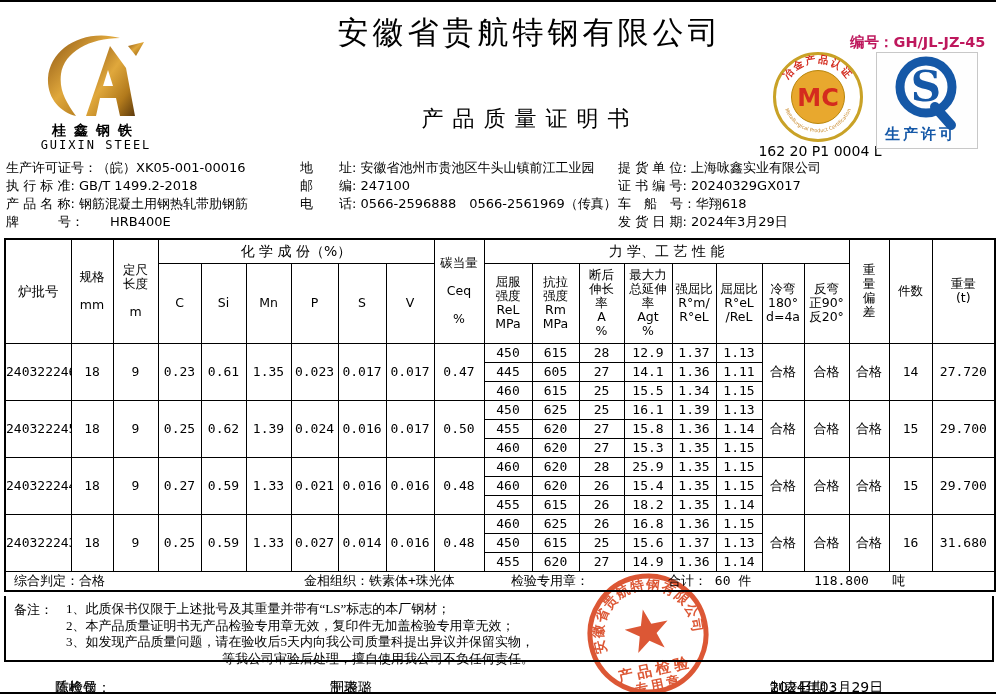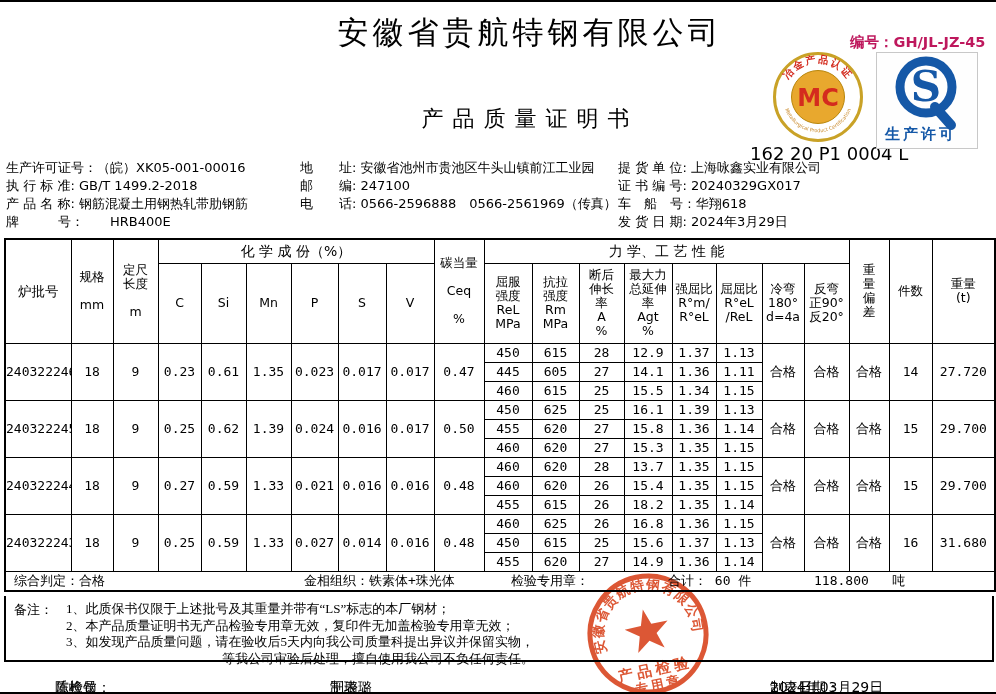--- a/index.html
+++ b/index.html
@@ -9,21 +9,21 @@
   
   .logo{position:absolute;left:36px;top:30px;width:120px;text-align:center;}
   .logo-cn{font-size:14px;font-weight:bold;letter-spacing:8px;line-height:16px;white-space:nowrap;}
   .logo-en{font-size:12px;letter-spacing:2px;line-height:15px;font-family:"DejaVu Sans Mono",monospace;white-space:nowrap;}
   .company-title{position:absolute;left:280px;top:10px;width:500px;text-align:center;
         font-family:"DejaVu Serif","Liberation Serif",serif;font-size:31px;letter-spacing:4px;white-space:nowrap;}
   .doc-title{position:absolute;left:280px;top:92px;width:500px;text-align:center;
         font-family:"DejaVu Serif","Liberation Serif",serif;font-size:22px;letter-spacing:9px;white-space:nowrap;margin-top:10px;}
   .doc-no{position:absolute;left:850px;top:24px;font-size:14.5px;font-weight:bold;color:#be185d;white-space:nowrap;margin-top:7px;}
   .mc-badge{position:absolute;left:772px;top:50px;width:92px;height:92px;}
-  .mc-code{position:absolute;left:750px;top:141px;width:140px;text-align:center;font-size:18px;white-space:nowrap;}
+  .mc-code{position:absolute;left:750px;top:141px;width:140px;text-align:center;font-size:14px;white-space:nowrap;}
   .qs-badge{position:absolute;left:876px;top:50px;width:100px;height:95px;background:#fefefe;border:1px solid #c8c8c8;}
   
   .info-col{position:absolute;top:157px;font-size:13px;line-height:18px;white-space:nowrap;}
   .info-col div{height:18px;}
   .ic-left{left:6px;} .ic-mid{left:300px;} .ic-right{left:618px;}
   
   table.cert{position:absolute;left:4px;top:236px;width:990px;border-collapse:collapse;table-layout:fixed;
         text-align:center;border:2px solid #000;}
   table.cert th,table.cert td{border:1px solid #000;padding:0;overflow:hidden;vertical-align:middle;}
   table.cert th{font-weight:normal;font-size:12.5px;line-height:14px;white-space:pre-line;}
@@ -43,20 +43,37 @@
   .footer span{position:absolute;top:7px;white-space:nowrap;}
   .f-inspector{left:55px;} .f-tab{left:330px;} .f-date{left:770px;}
   
   .stamp{position:absolute;left:584px;top:570px;width:128px;height:128px;opacity:.9;mix-blend-mode:multiply;z-index:5;}
 </style>
 </head>
 <body>
 
 <div class="page">
 
+  <div class="logo">
+    <svg width="112" height="86" viewBox="0 0 112 86">
+      <defs>
+        <linearGradient id="gold" x1="0" y1="0" x2="1" y2="1">
+          <stop offset="0" stop-color="#8a5312"></stop>
+            <stop offset="0.45" stop-color="#e0a83c"></stop>
+          <stop offset="0.75" stop-color="#b27a1c"></stop>
+            <stop offset="1" stop-color="#5d3a0c"></stop>
+        </linearGradient>
+      </defs>
+      <path d="M80,6 C44,-4 10,16 8,46 C7,66 20,80 36,84 C26,70 19,58 21,42 C24,20 50,6 80,6 Z" fill="url(#gold)"></path>
+      <path d="M46,84 L70,14 L86,36 L95,84 L80,84 L76,66 L60,66 L56,84 Z M63,54 L73,54 L68,38 Z" fill="url(#gold)"></path>
+      <path d="M88,14 L104,10 L96,24 Z" fill="url(#gold)"></path>
+    </svg>
+    <div class="logo-cn">桂鑫钢铁</div>
+    <div class="logo-en">GUIXIN STEEL</div>
+  </div>
 
   <div class="company-title">安徽省贵航特钢有限公司</div>
   <div class="doc-title">产品质量证明书</div>
   <div class="doc-no">编号：GH/JL-JZ-45</div>
 
   <svg class="mc-badge" viewBox="0 0 92 92">
     <circle cx="46" cy="45" r="43.5" fill="#fff" stroke="#c9a227" stroke-width="3"></circle>
     <circle cx="46" cy="45" r="26.5" fill="#e8a82e" stroke="#b8860b" stroke-width="1"></circle>
     <path id="mcTop" d="M 12.5,39.1 A 34,34 0 0 1 79.5,39.1" fill="none"></path>
     <path id="mcBot" d="M 11.5,51.1 A 35,35 0 0 0 80.5,51.1" fill="none"></path>
@@ -271,21 +288,21 @@
           <td rowspan="3">0.27</td>
           <td rowspan="3">0.59</td>
           <td rowspan="3">1.33</td>
           <td rowspan="3">0.021</td>
           <td rowspan="3">0.016</td>
           <td rowspan="3">0.016</td>
           <td rowspan="3">0.48</td>
           <td>460</td>
           <td>620</td>
           <td>28</td>
-          <td>13.7</td>
+          <td>25.9</td>
           <td>1.35</td>
           <td>1.15</td>
           <td rowspan="3">合格</td>
           <td rowspan="3">合格</td>
           <td rowspan="3">合格</td>
           <td rowspan="3">15</td>
           <td rowspan="3">29.700</td>
         </tr>
         <tr>
           <td>460</td>

